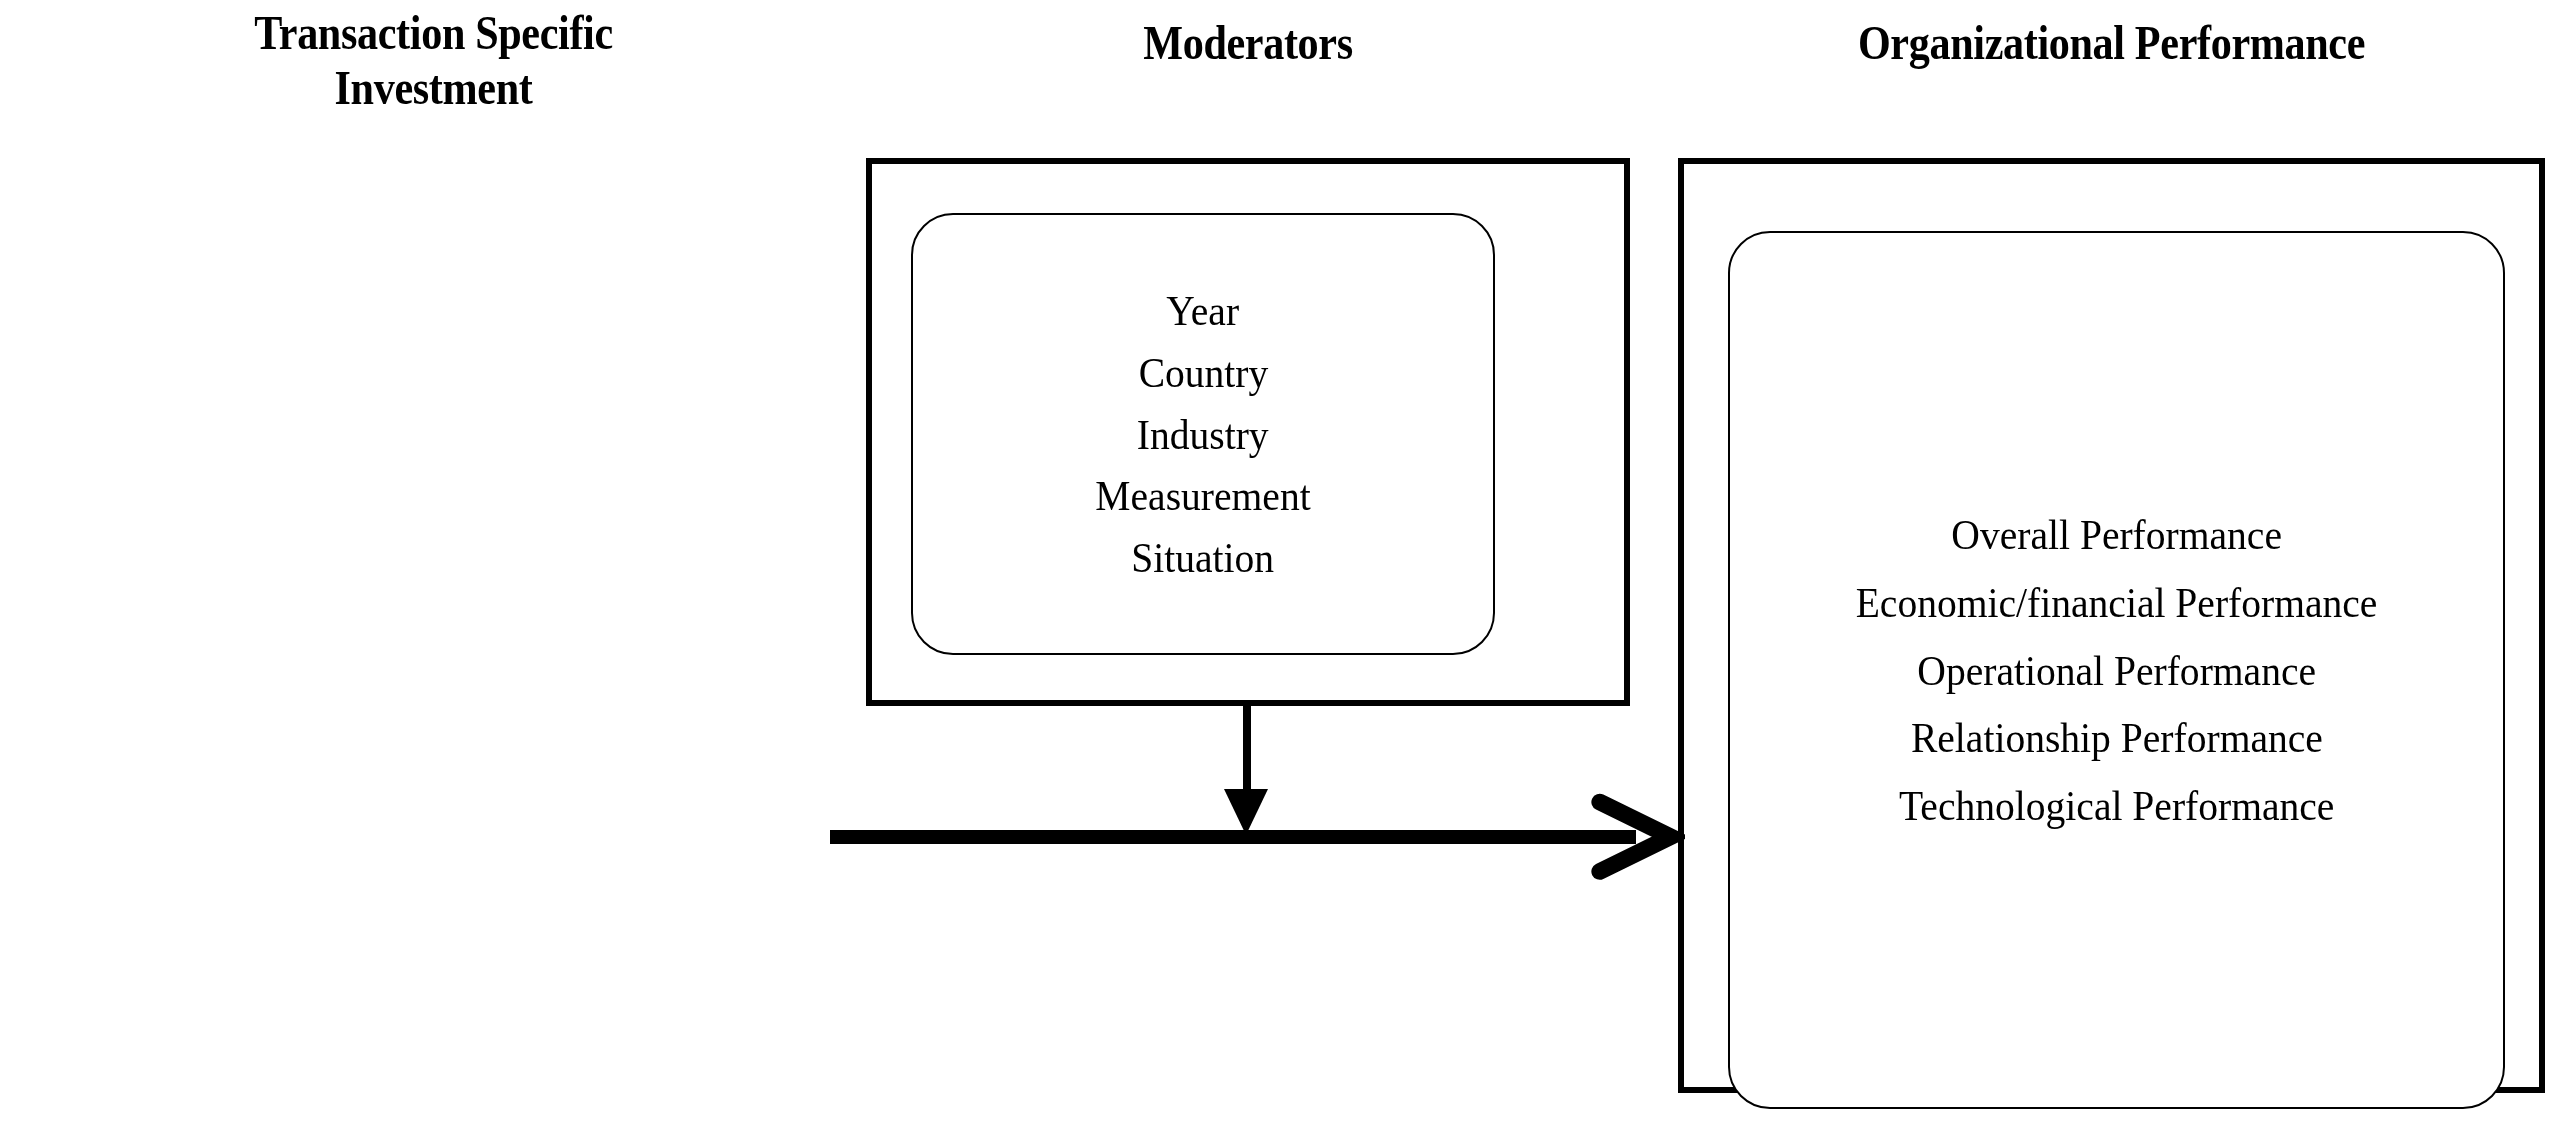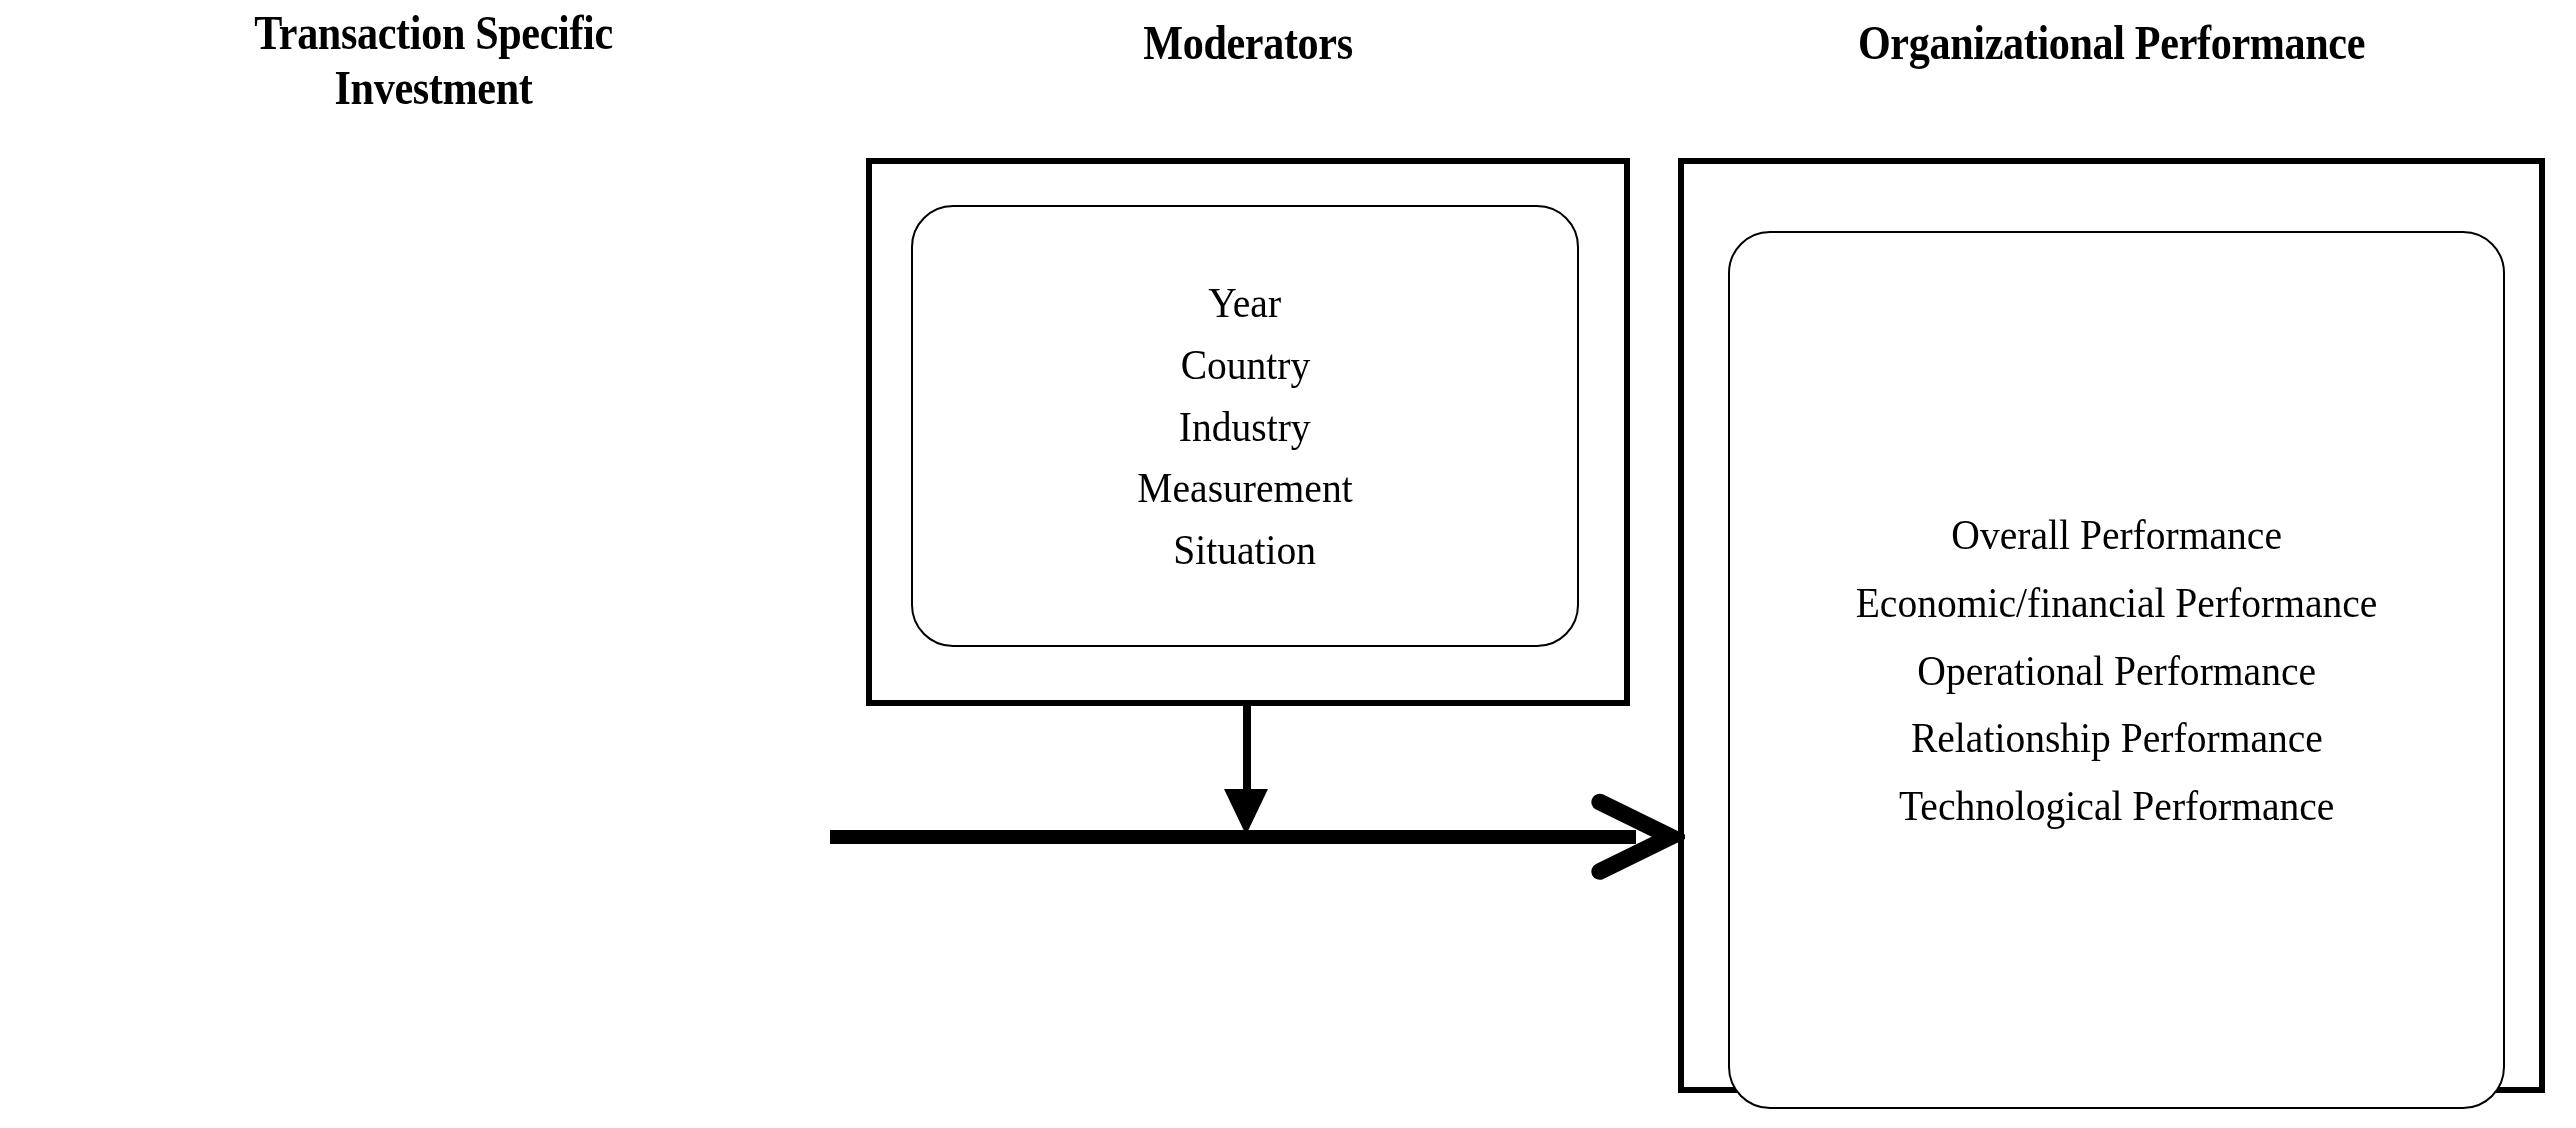--- a/index.html
+++ b/index.html
@@ -99,21 +99,21 @@
 <div id="canvas">
 
   <div class="col-title" style="left:33px; top:5.8px; width:801px;">Transaction Specific
 Investment</div>
 
 
   <div class="col-title" style="left:866px; top:16px; width:764px;">Moderators</div>
 
   <div class="outer-box" style="left:866px; top:158px; width:764px; height:548px;">
 
-    <div class="inner-box moderator-list" style="left:39px; top:41px; width:668px; height:442px;">
+    <div class="inner-box moderator-list" style="left:39px; top:49px; width:584px; height:442px;">
       <div class="item">Year</div>
       <div class="item">Country</div>
       <div class="item">Industry</div>
       <div class="item">Measurement</div>
       <div class="item">Situation</div>
     </div>
   </div>
 
   <div class="col-title" style="left:1678px; top:16px; width:867px;">Organizational Performance</div>
 

